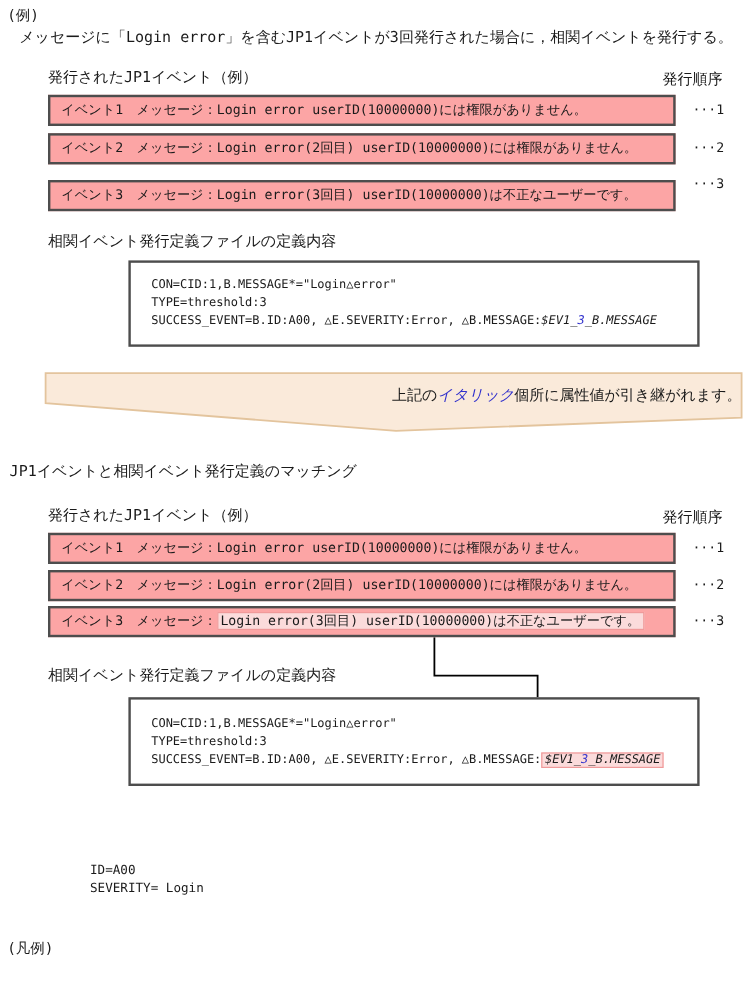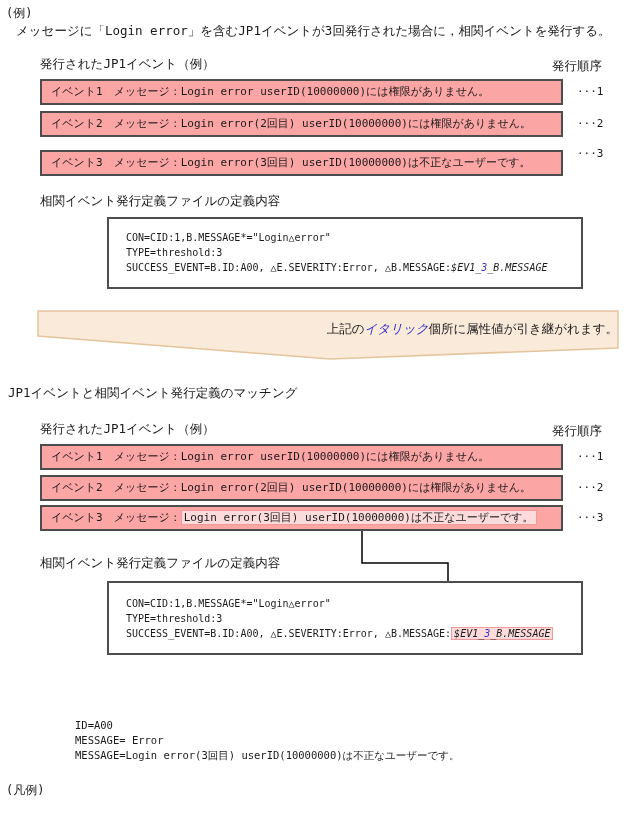--- a/index.html
+++ b/index.html
@@ -94,19 +94,18 @@
   <div class="order" style="top:505px;">···3</div>
 
   <div class="abs t12b" style="left:40px;top:555px;">相関イベント発行定義ファイルの定義内容</div>
   <div class="def-box" style="top:581px;height:74px;padding-top:13px;">
     <div>CON=CID:1,B.MESSAGE*="Login△error"</div>
     <div>TYPE=threshold:3</div>
     <div><span>SUCCESS_EVENT=B.ID:A00, △E.SEVERITY:Error, △B.MESSAGE:</span><span class="ital hl"><span>$EV1_</span><span class="blue">3</span><span>_B.MESSAGE</span></span></div>
   </div>
 
   <div class="abs" style="left:75px;top:718px;font-size:10.5px;line-height:15px;">ID=A00</div>
-  <div class="abs" style="left:75px;top:733px;font-size:10.5px;line-height:15px;">MESSAGE= Error</div>
-  <div class="abs" style="left:75px;top:748px;font-size:10.5px;line-height:15px;">MESSAGE=Login error(3回目) userID(10000000)は不正なユーザーです。</div>
+  <div class="abs" style="left:75px;top:733px;font-size:10.5px;line-height:15px;">SEVERITY= Login</div>
 
   <div class="abs t12" style="left:6px;top:783px;">(凡例)</div>
   <div class="abs t12" style="left:40px;top:822px;font-weight:bold;">△：半角スペース</div>
 
 </div>
 
 </body></html>

